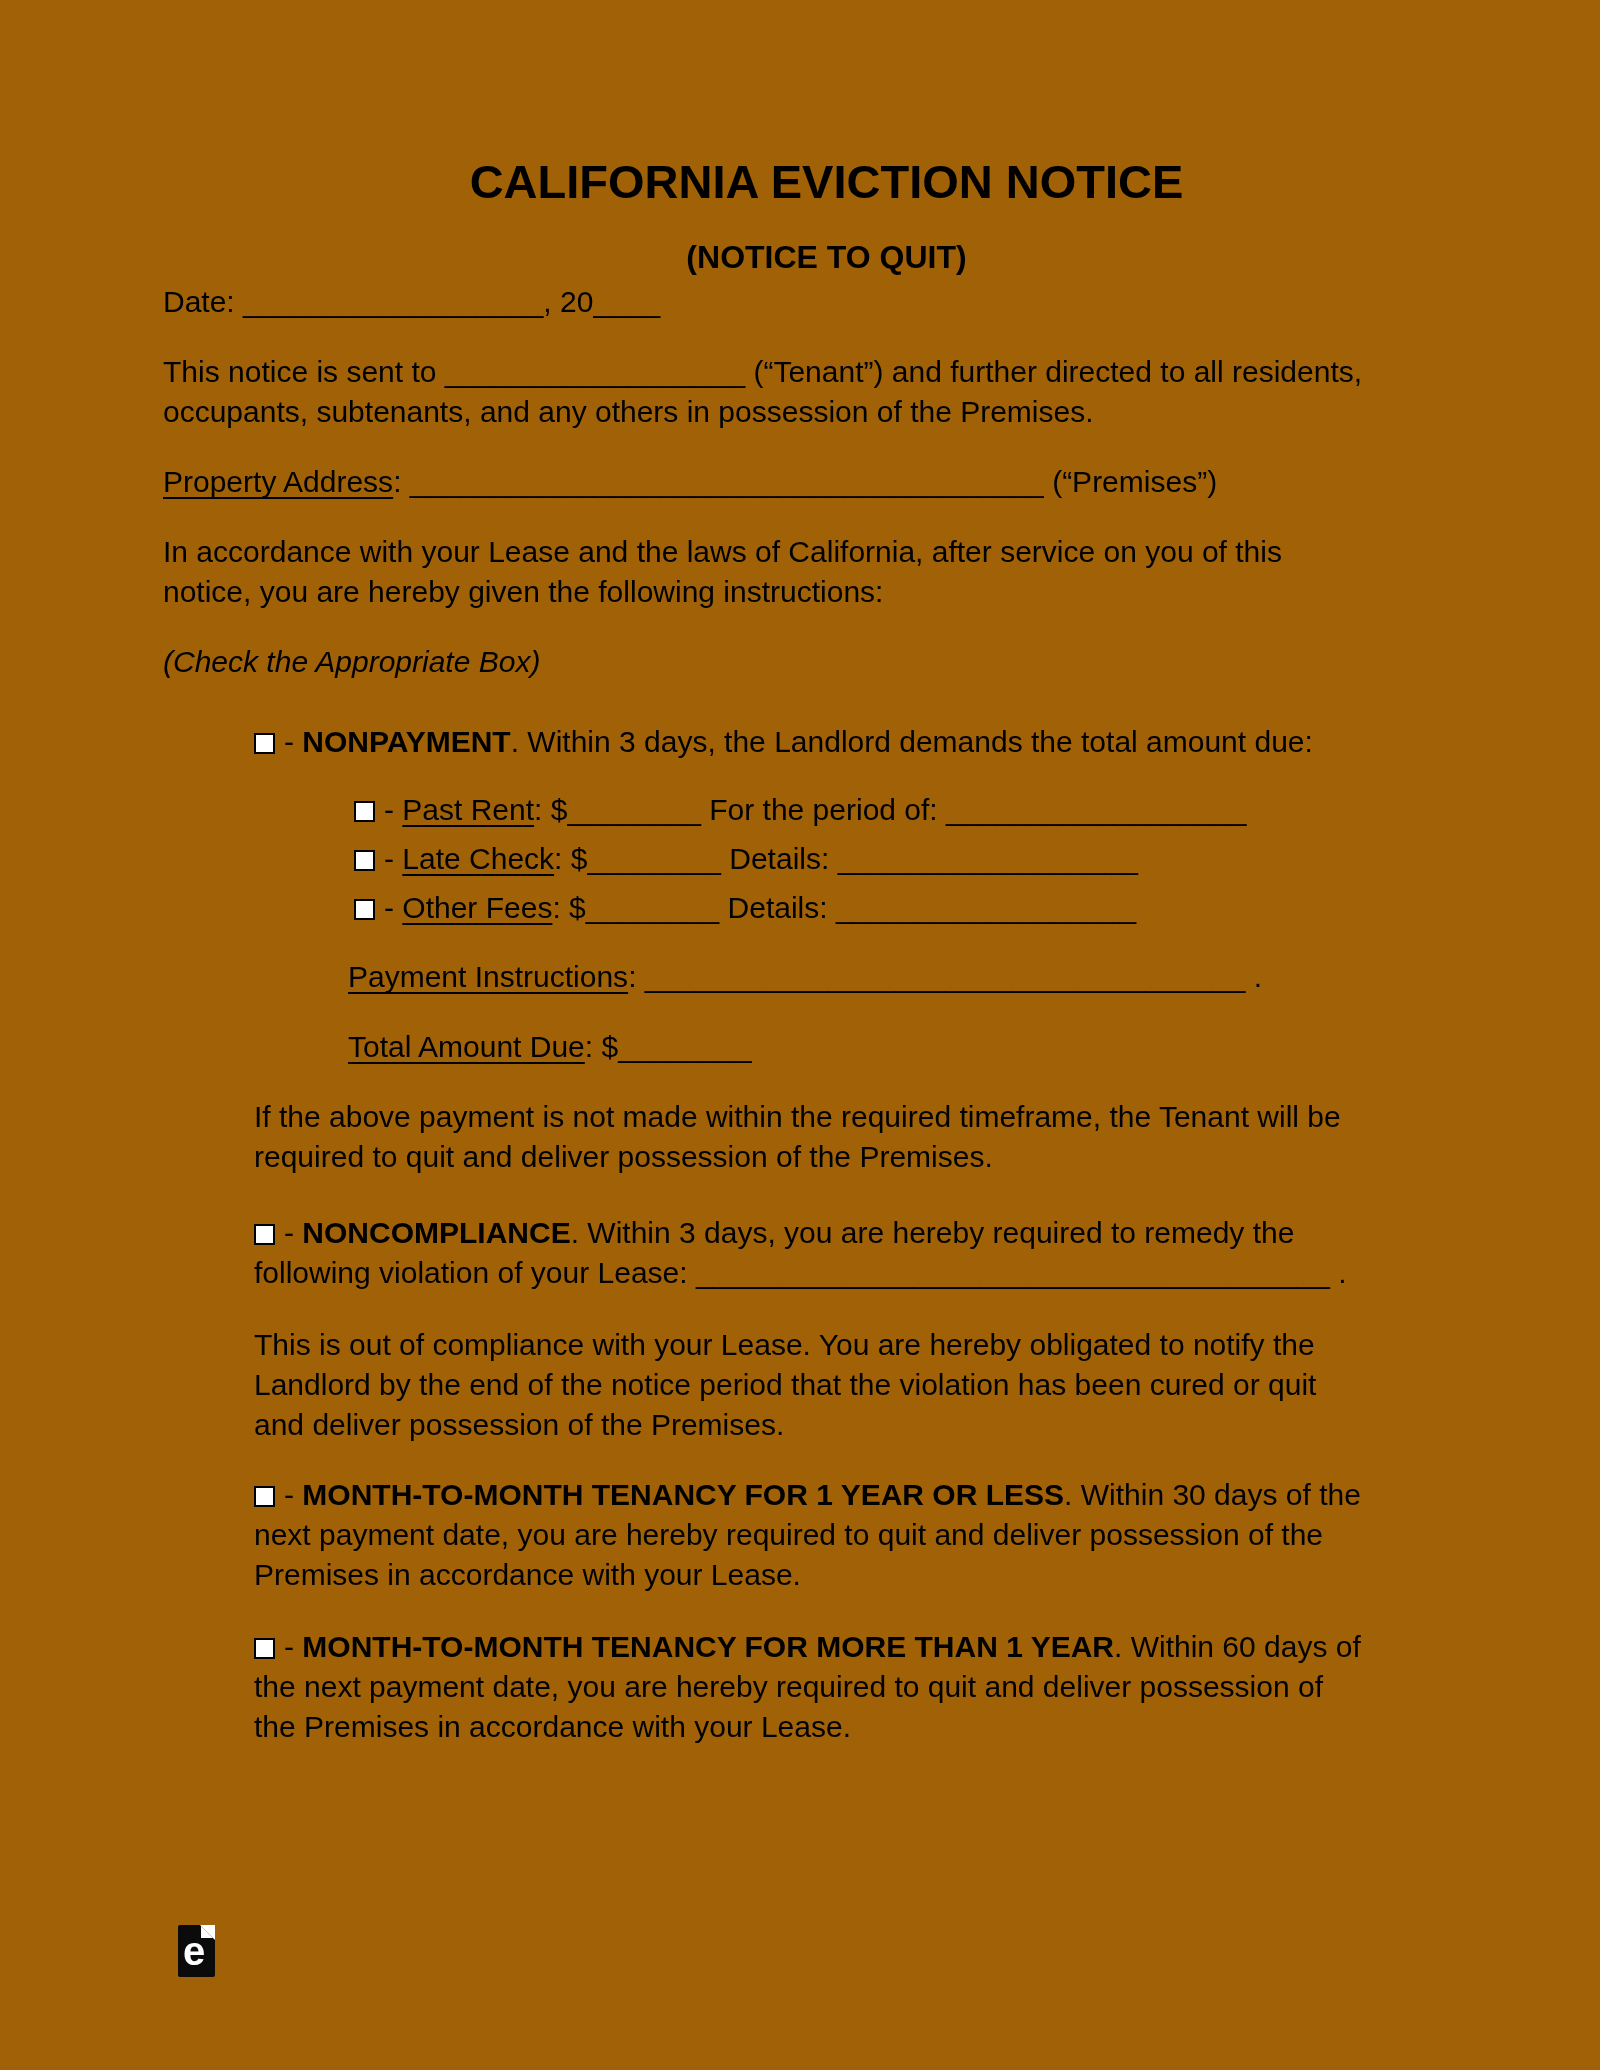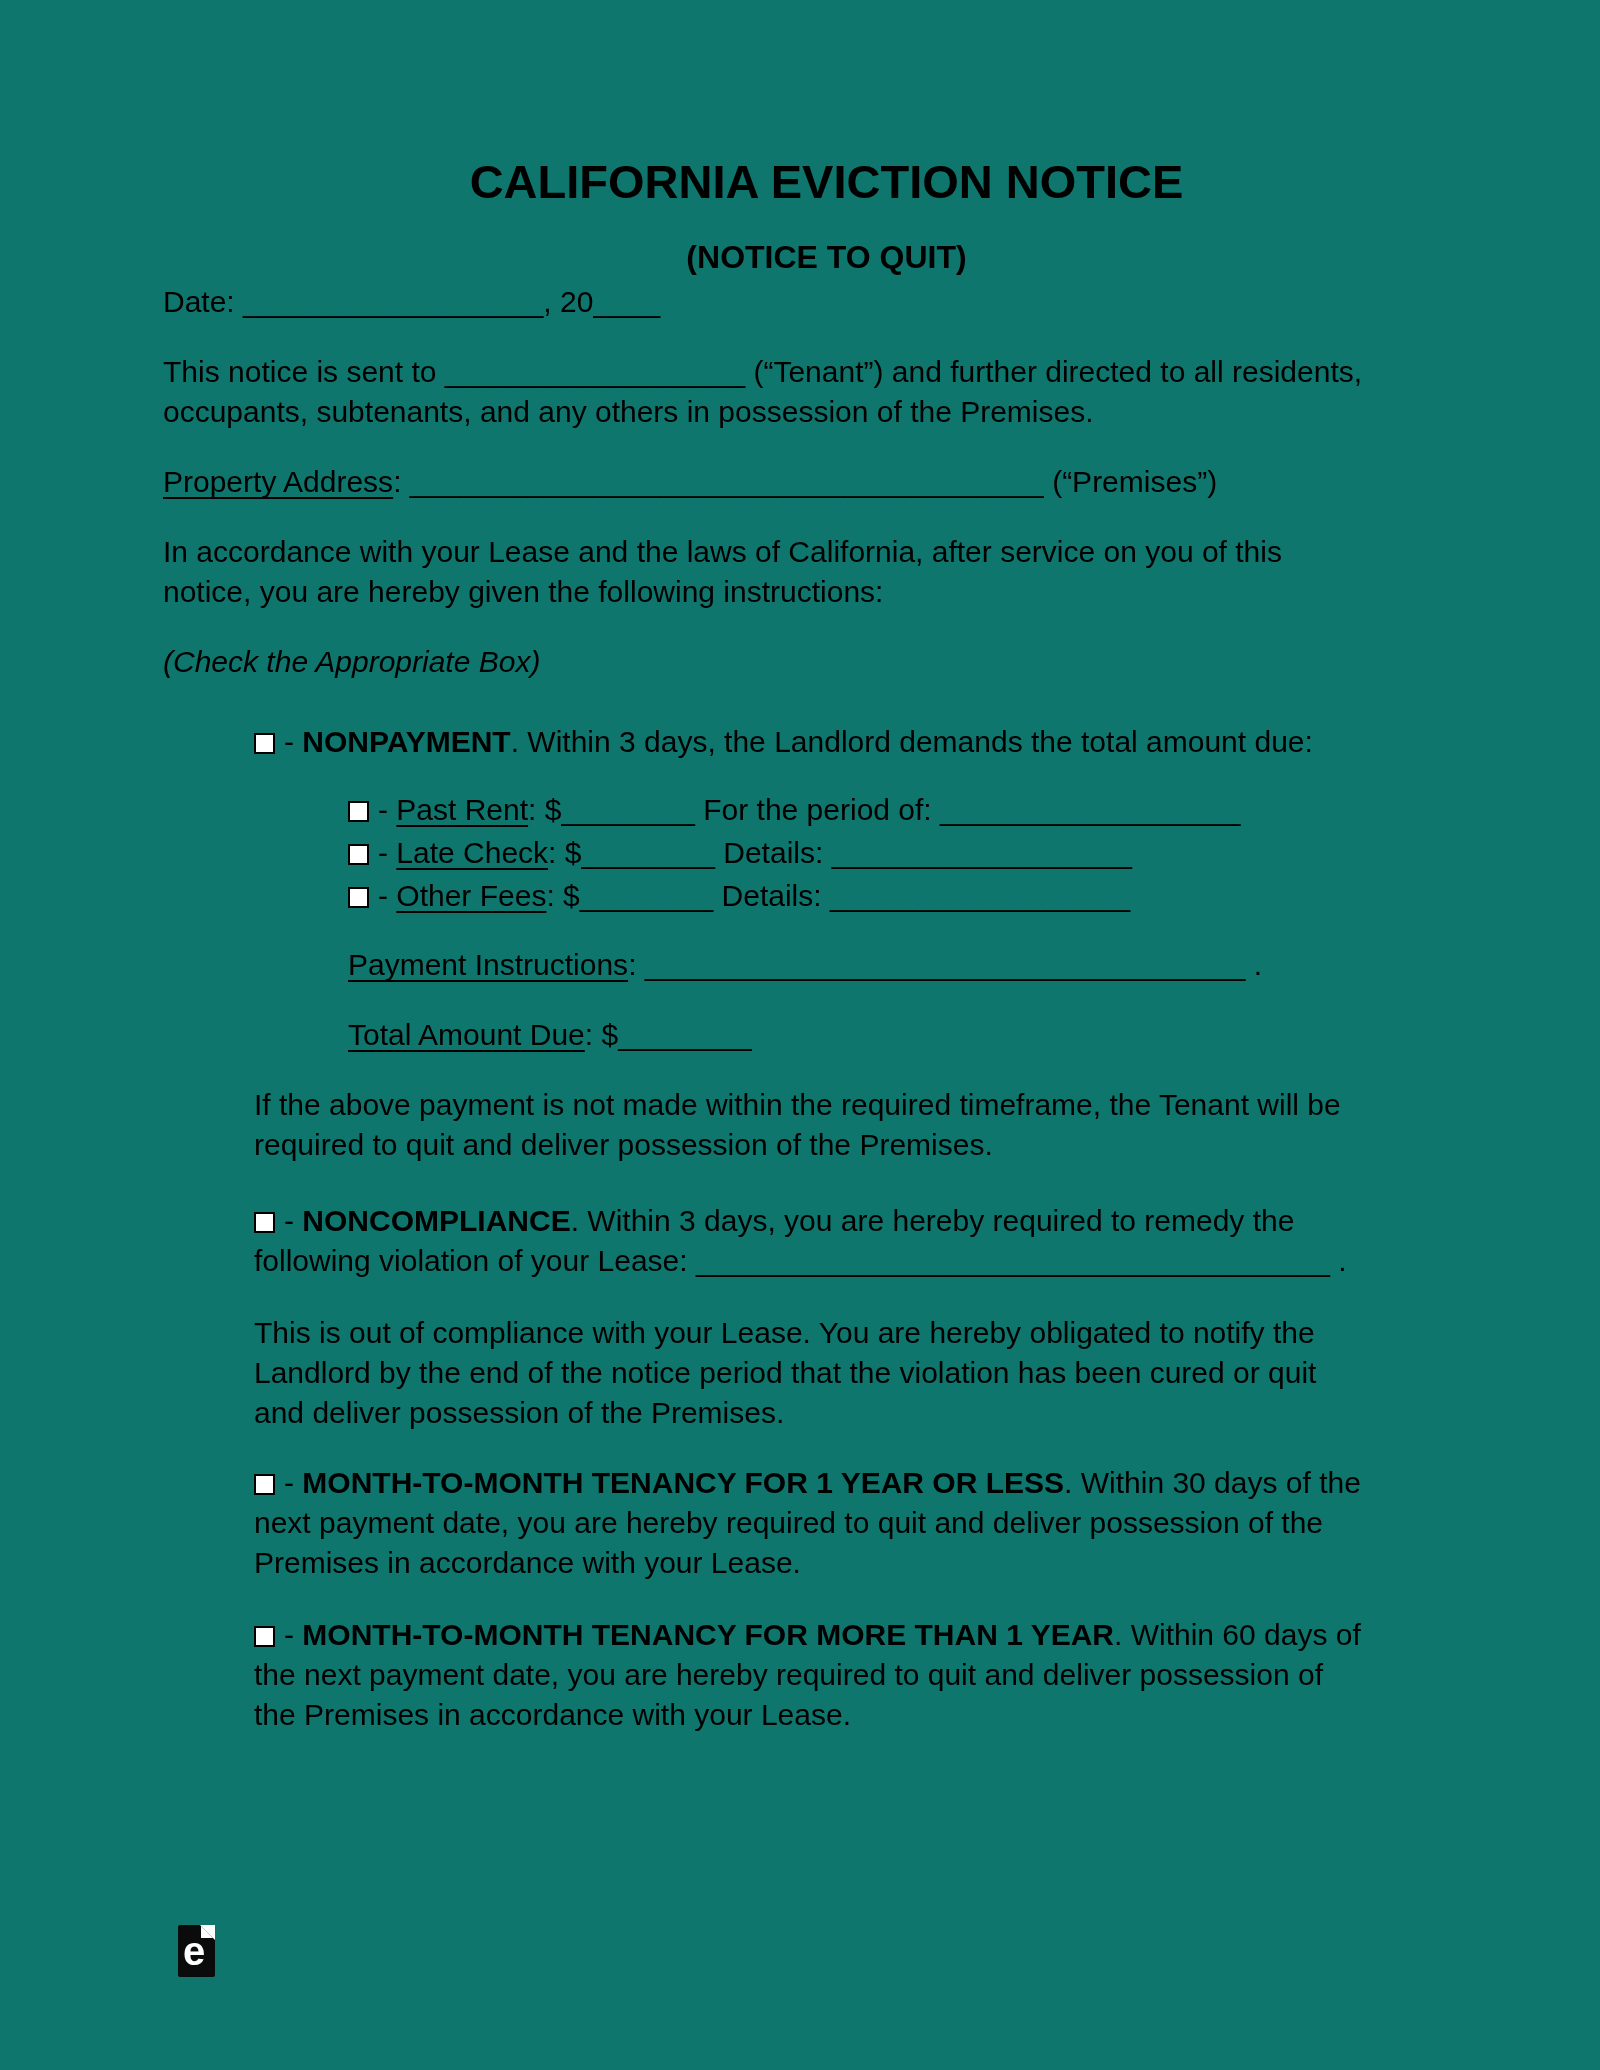--- a/index.html
+++ b/index.html
@@ -1,21 +1,21 @@
 <!DOCTYPE html>
 <html><head>
 <meta charset="utf-8">
 <style>
   * { box-sizing: border-box; }
   html, body { margin: 0; padding: 0; background: #ffffff; }
   .page {
     position: relative;
     width: 1600px;
     height: 2070px;
-    background: #0f766e;
+    background: #a16207;
     overflow: hidden;
     font-family: "Liberation Sans", "DejaVu Sans", sans-serif;
     font-size: 30px;
     line-height: 40px;
     color: #000000;
   }
   .content { padding: 158px 110px 0 163px; }
   h1.doc-title {
     margin: 0 0 34px;
     font-size: 47px;
@@ -28,21 +28,21 @@
     font-size: 32px;
     line-height: 34px;
     font-weight: 700;
     text-align: center;
   }
   .para { margin: 0 0 30px; white-space: pre-line; }
   .note { margin-bottom: 40px; font-style: italic; }
   .opt  { margin-left: 91px; }
   .sub  { margin-left: 185px; }
   .fees { margin: 0 0 28px 185px; }
-  .fee  { margin: 0; line-height: 43px; white-space: pre-line; }
+  .fee  { margin: 6px; line-height: 43px; white-space: pre-line; }
   .mb26 { margin-bottom: 26px; }
   .mb32 { margin-bottom: 32px; }
   .mb36 { margin-bottom: 36px; }
   .u {
     text-decoration: underline;
     text-decoration-thickness: 2px;
     text-underline-offset: 5px;
     text-decoration-skip-ink: none;
   }
   b { font-weight: 700; }

